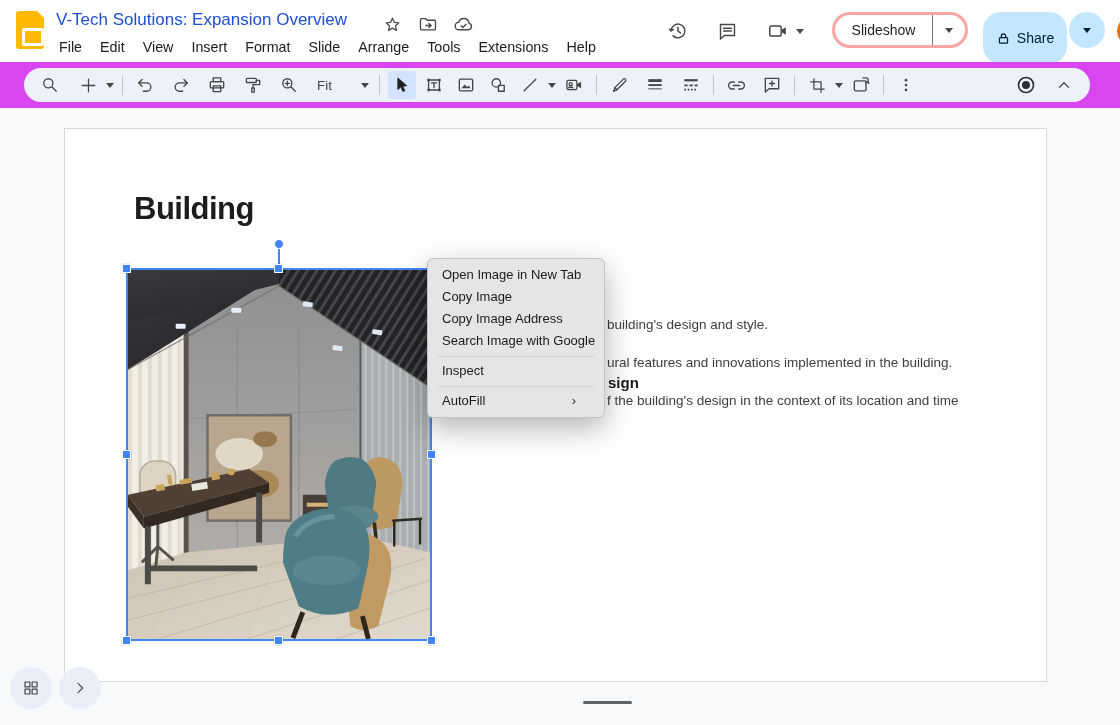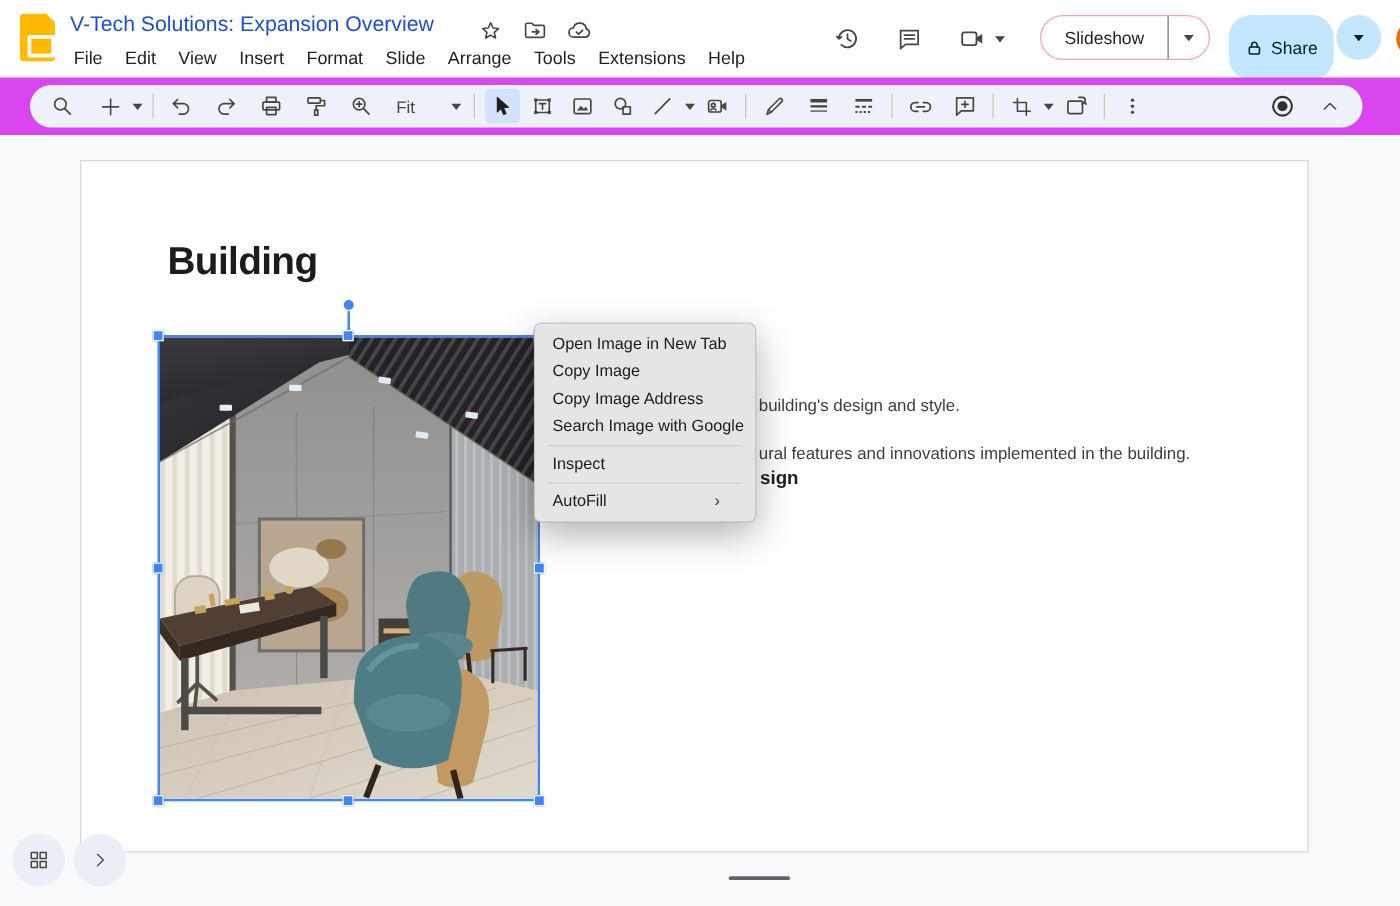--- a/index.html
+++ b/index.html
@@ -14,21 +14,21 @@
   
   .header { position:absolute; left:0; top:0; width:1120px; height:62px; background:#fff; }
   .logo { position:absolute; left:16px; top:11px; width:28px; height:38px; background:#ffba00; border-radius:3px; }
   .logo:before { content:""; position:absolute; left:6px; top:17px; width:16px; height:12px; border:3px solid #fff; border-radius:2px; }
   .logo:after { content:""; position:absolute; right:0; top:0; border-left:7px solid transparent; border-top:7px solid #fff; }
   .doc-title { position:absolute; left:56px; top:10px; font-size:17px; font-weight:500; color:#1d4ed8; white-space:nowrap; }
   .title-icon { position:absolute; top:13px; width:22px; height:22px; display:flex; align-items:center; justify-content:center; cursor:pointer; }
   .menubar { position:absolute; left:50px; top:36px; display:flex; }
   .menubar .mitem { font-size:14.3px; color:#202124; padding:3px 9px; border-radius:9px; cursor:pointer; }
   .hbtn { position:absolute; top:17px; width:28px; height:28px; display:flex; align-items:center; justify-content:center; cursor:pointer; }
-  .slideshow-btn { position:absolute; left:832px; top:12px; width:136px; height:36px; border:1px solid #fca5a5; border-radius:18px; display:flex; align-items:center; background:#fff; cursor:pointer;justify-content:flex-end; }
+  .slideshow-btn { position:absolute; left:832px; top:12px; width:136px; height:36px; border:3px solid #fca5a5; border-radius:18px; display:flex; align-items:center; background:#fff; cursor:pointer;justify-content:flex-end; }
   .slideshow-main { flex:1; text-align:center; font-size:14px; font-weight:500; color:#1f1f1f; }
   .slideshow-caret { width:33px; height:100%; border-left:1px solid #747775; display:flex; align-items:center; justify-content:center; }
   .share-pill { position:absolute; left:983px; top:12px; width:84px; height:52px; background:#c2e7ff; border-radius:18px; display:flex; align-items:center; justify-content:center; gap:6px; cursor:pointer; }
   .share-pill span { font-size:14px; font-weight:500; color:#001d35; }
   .share-caret { position:absolute; left:1069px; top:12px; width:36px; height:36px; background:#c2e7ff; border-radius:50%; display:flex; align-items:center; justify-content:center; cursor:pointer; }
   .share-caret .caret { border-top-color:#001d35; }
   .avatar { position:absolute; left:1117px; top:17px; width:28px; height:28px; border-radius:50%; background:#ef6c00; }
 
   
   .toolbar-row { position:absolute; left:0; top:62px; width:1120px; height:46px; background:#d946ef; }
@@ -457,20 +457,21 @@
       <div class="handle" style="right:-6px;top:calc(50% - 5px)"></div>
       <div class="handle" style="left:-6px;bottom:-6px"></div>
       <div class="handle" style="left:calc(50% - 5px);bottom:-6px"></div>
       <div class="handle" style="right:-6px;bottom:-6px"></div>
     </div>
   </div>
 
   <div class="frag-head">sign</div>
   <div class="frag" style="top:209px">building's design and style.</div>
   <div class="frag" style="top:247px">ural features and innovations implemented in the building.</div>
+  <div class="frag" style="top:285px">f the building's design in the context of its location and time</div>
 </div>
 
 <div class="ctx-menu">
   <div class="ctx-item">Open Image in New Tab</div>
   <div class="ctx-item">Copy Image</div>
   <div class="ctx-item">Copy Image Address</div>
   <div class="ctx-item">Search Image with Google</div>
   <div class="ctx-div"></div>
   <div class="ctx-item">Inspect</div>
   <div class="ctx-div"></div>

